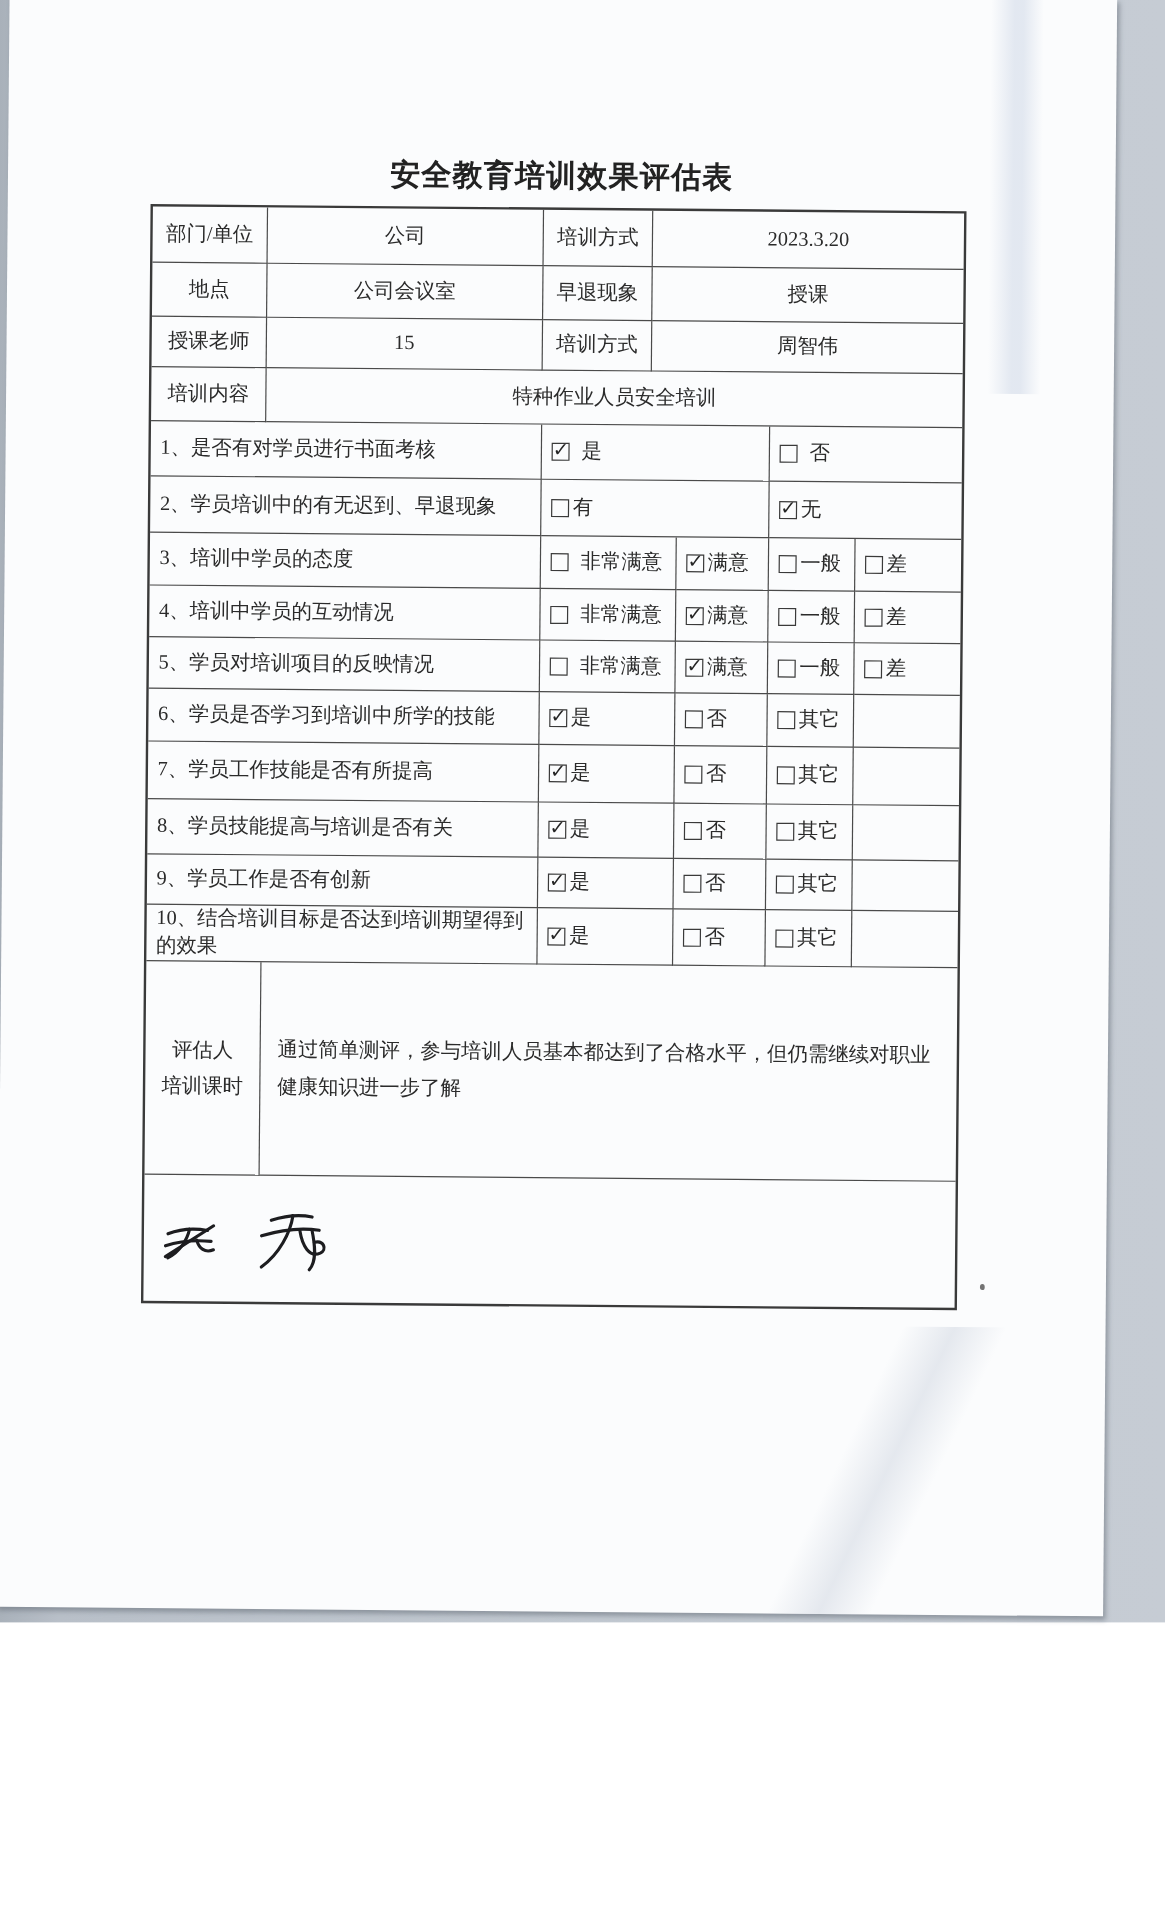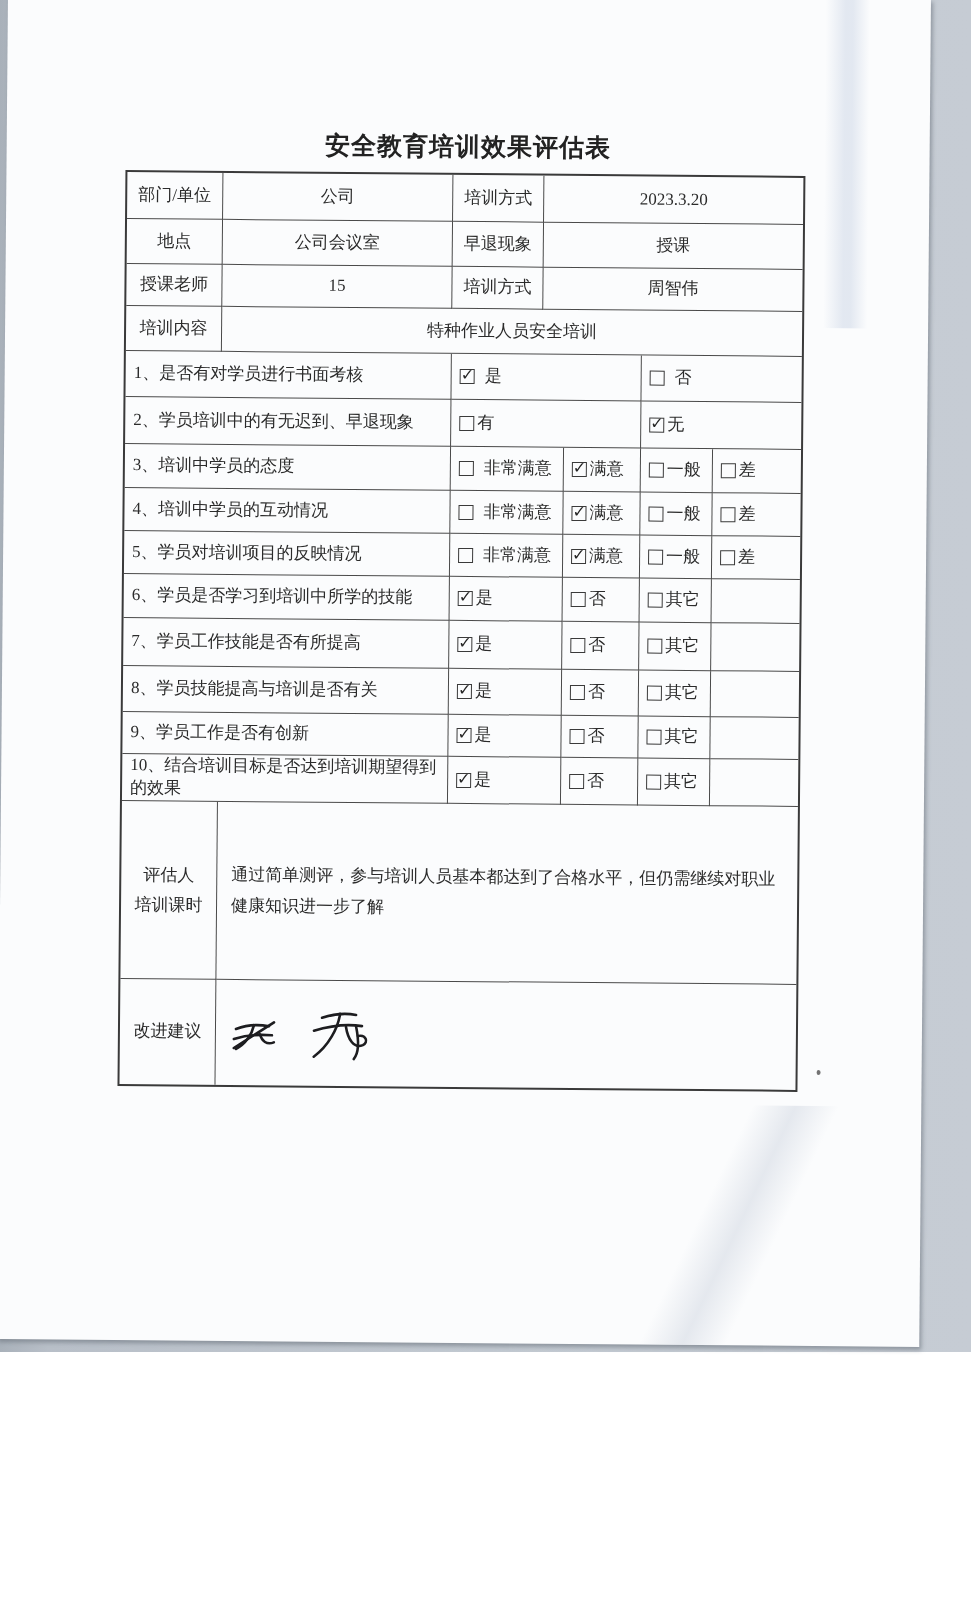--- a/index.html
+++ b/index.html
@@ -251,21 +251,20 @@
       <span class="ol">其它</span>
     </div>
     <div class="c nr"></div>
 
     <div class="c lab evlab">
       <span>评估人</span>
       <span>培训课时</span>
     </div>
     <div class="c comment sp6 nr">通过简单测评，参与培训人员基本都达到了合格水平，但仍需继续对职业健康知识进一步了解</div>
 
-    <div class="c lab nb">改进建议</div>
     <div class="c sp6 nr nb">
       <svg class="hand" width="160" height="64" viewBox="0 0 160 64">
 
         <path d="M10 28 C20 24 32 23 43 25"></path>
         <path d="M8 38 C20 34 34 33 46 34"></path>
         <path d="M28 24 C26 33 20 43 10 48"></path>
         <path d="M34 33 C36 40 41 44 48 41"></path>
         <path d="M8 47 L48 21"></path>
 
         <path d="M96 16 C108 12 120 11 130 13"></path>

